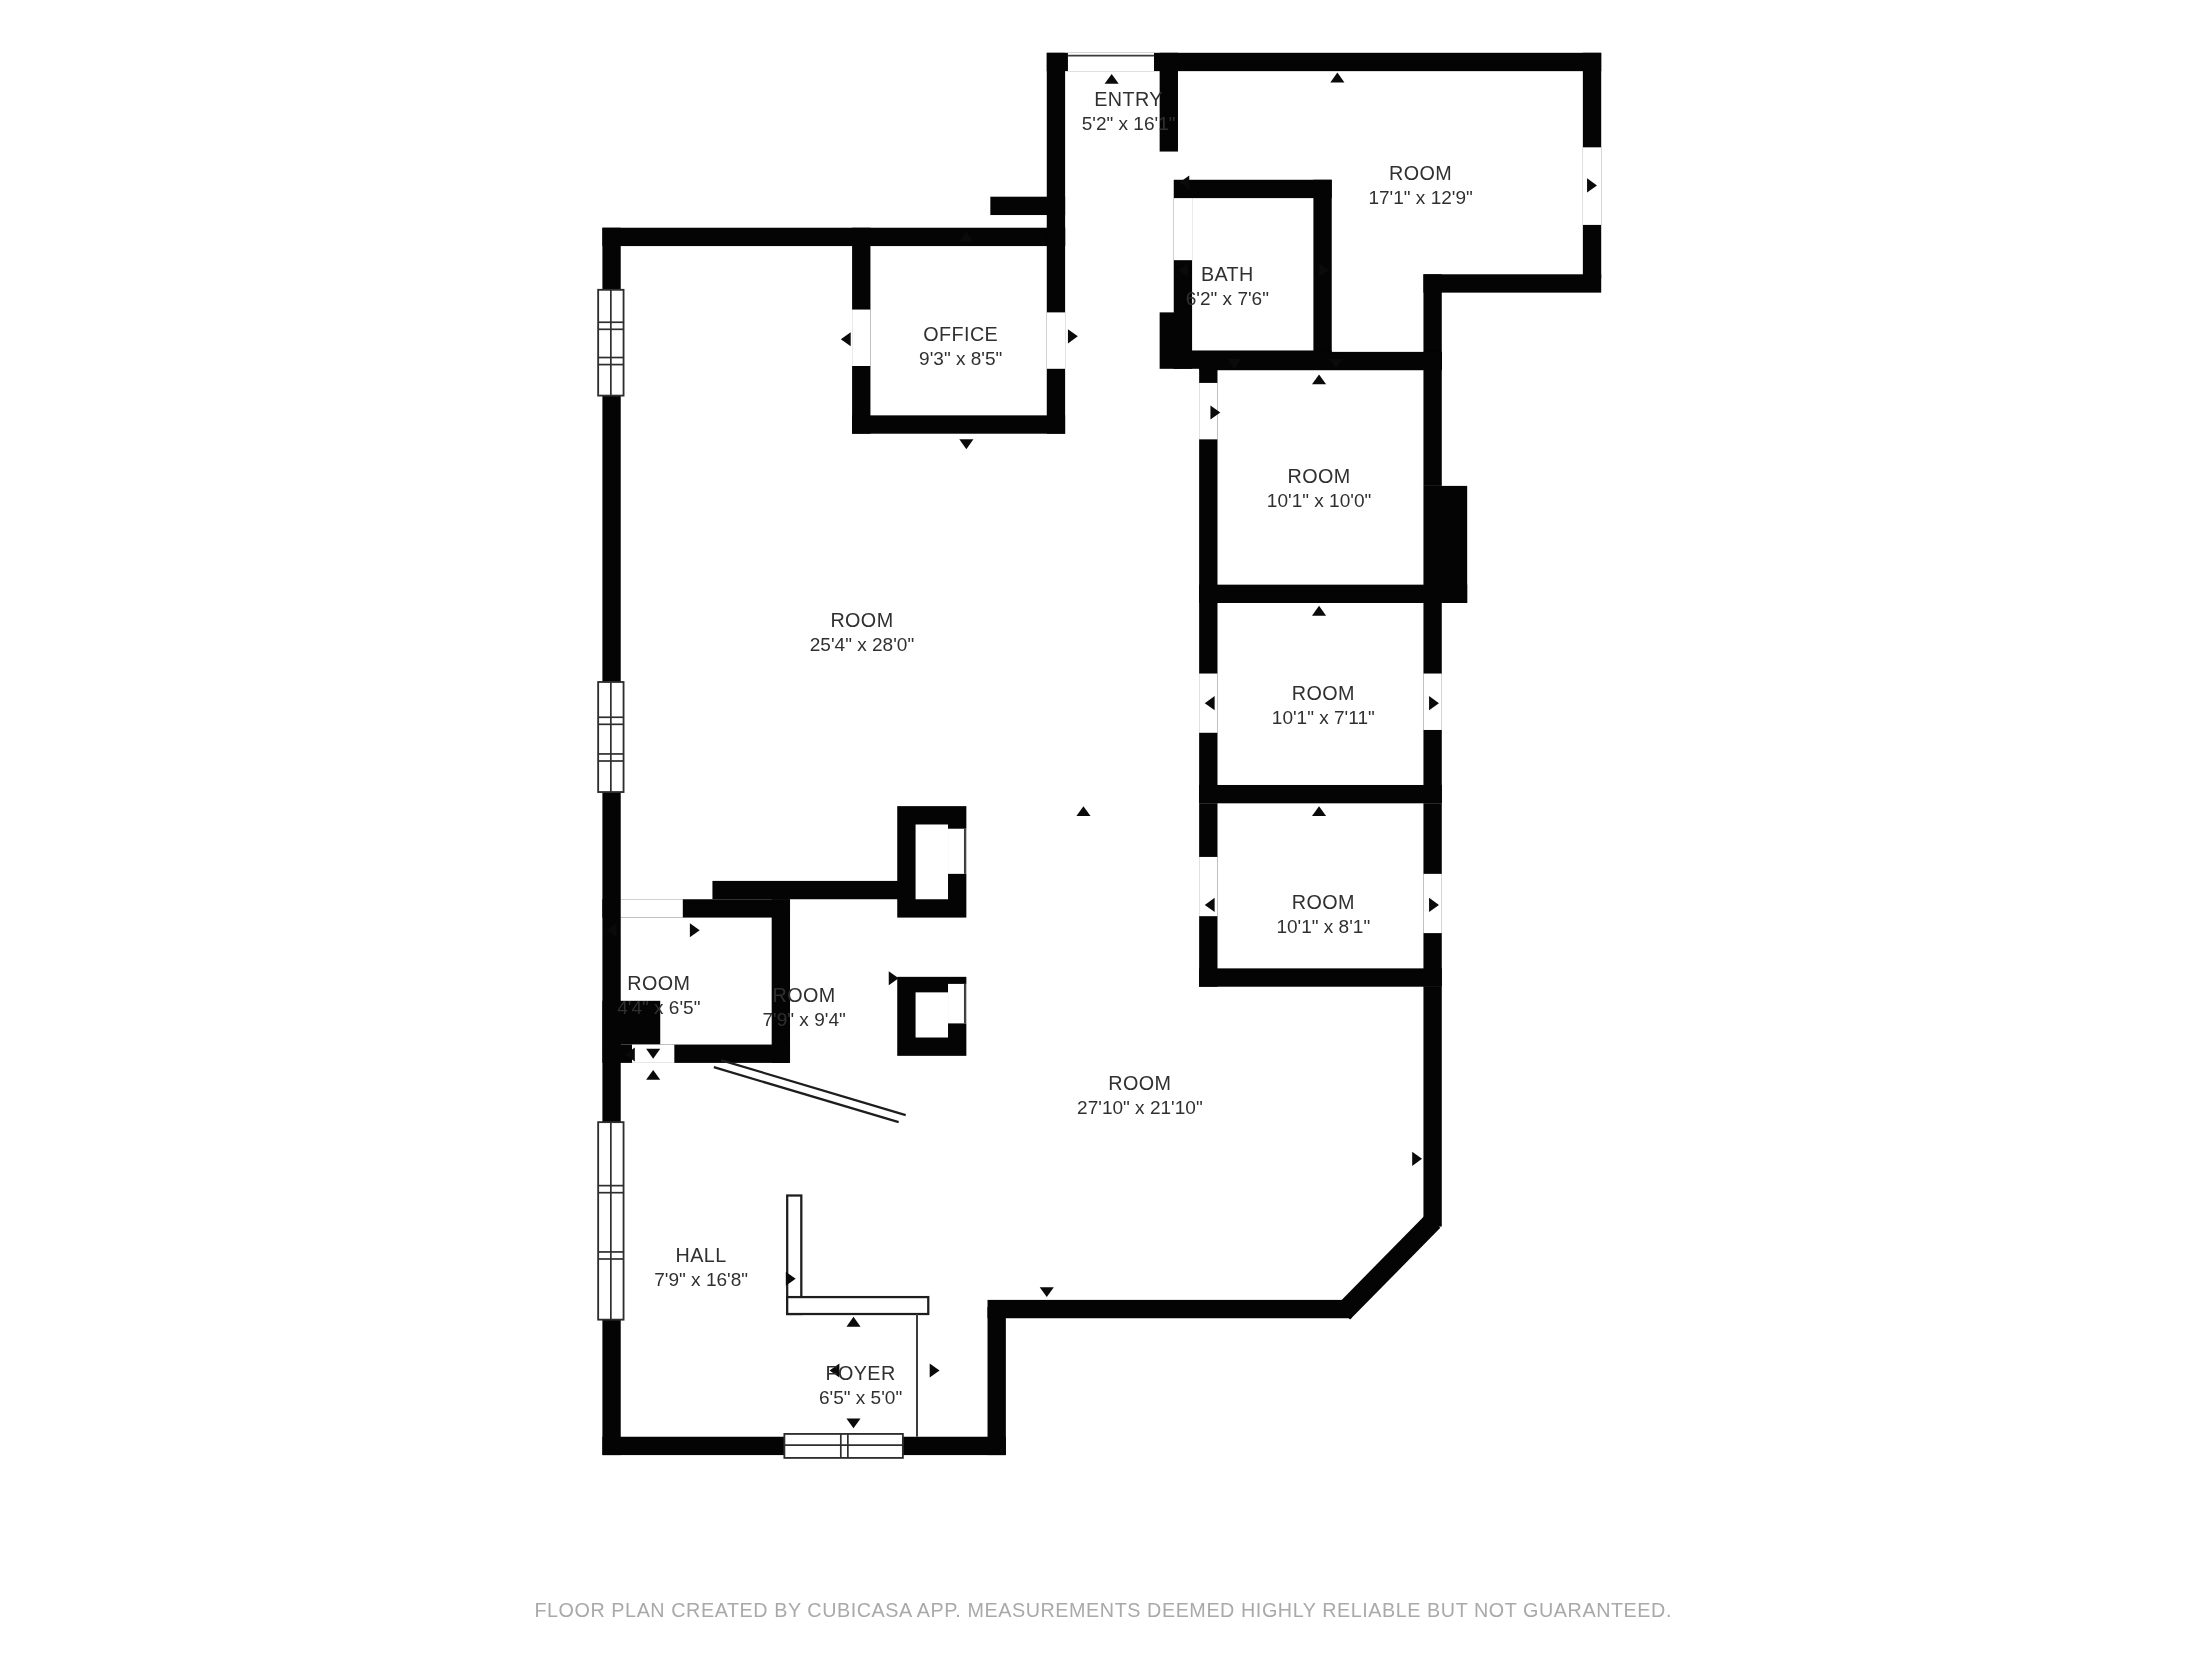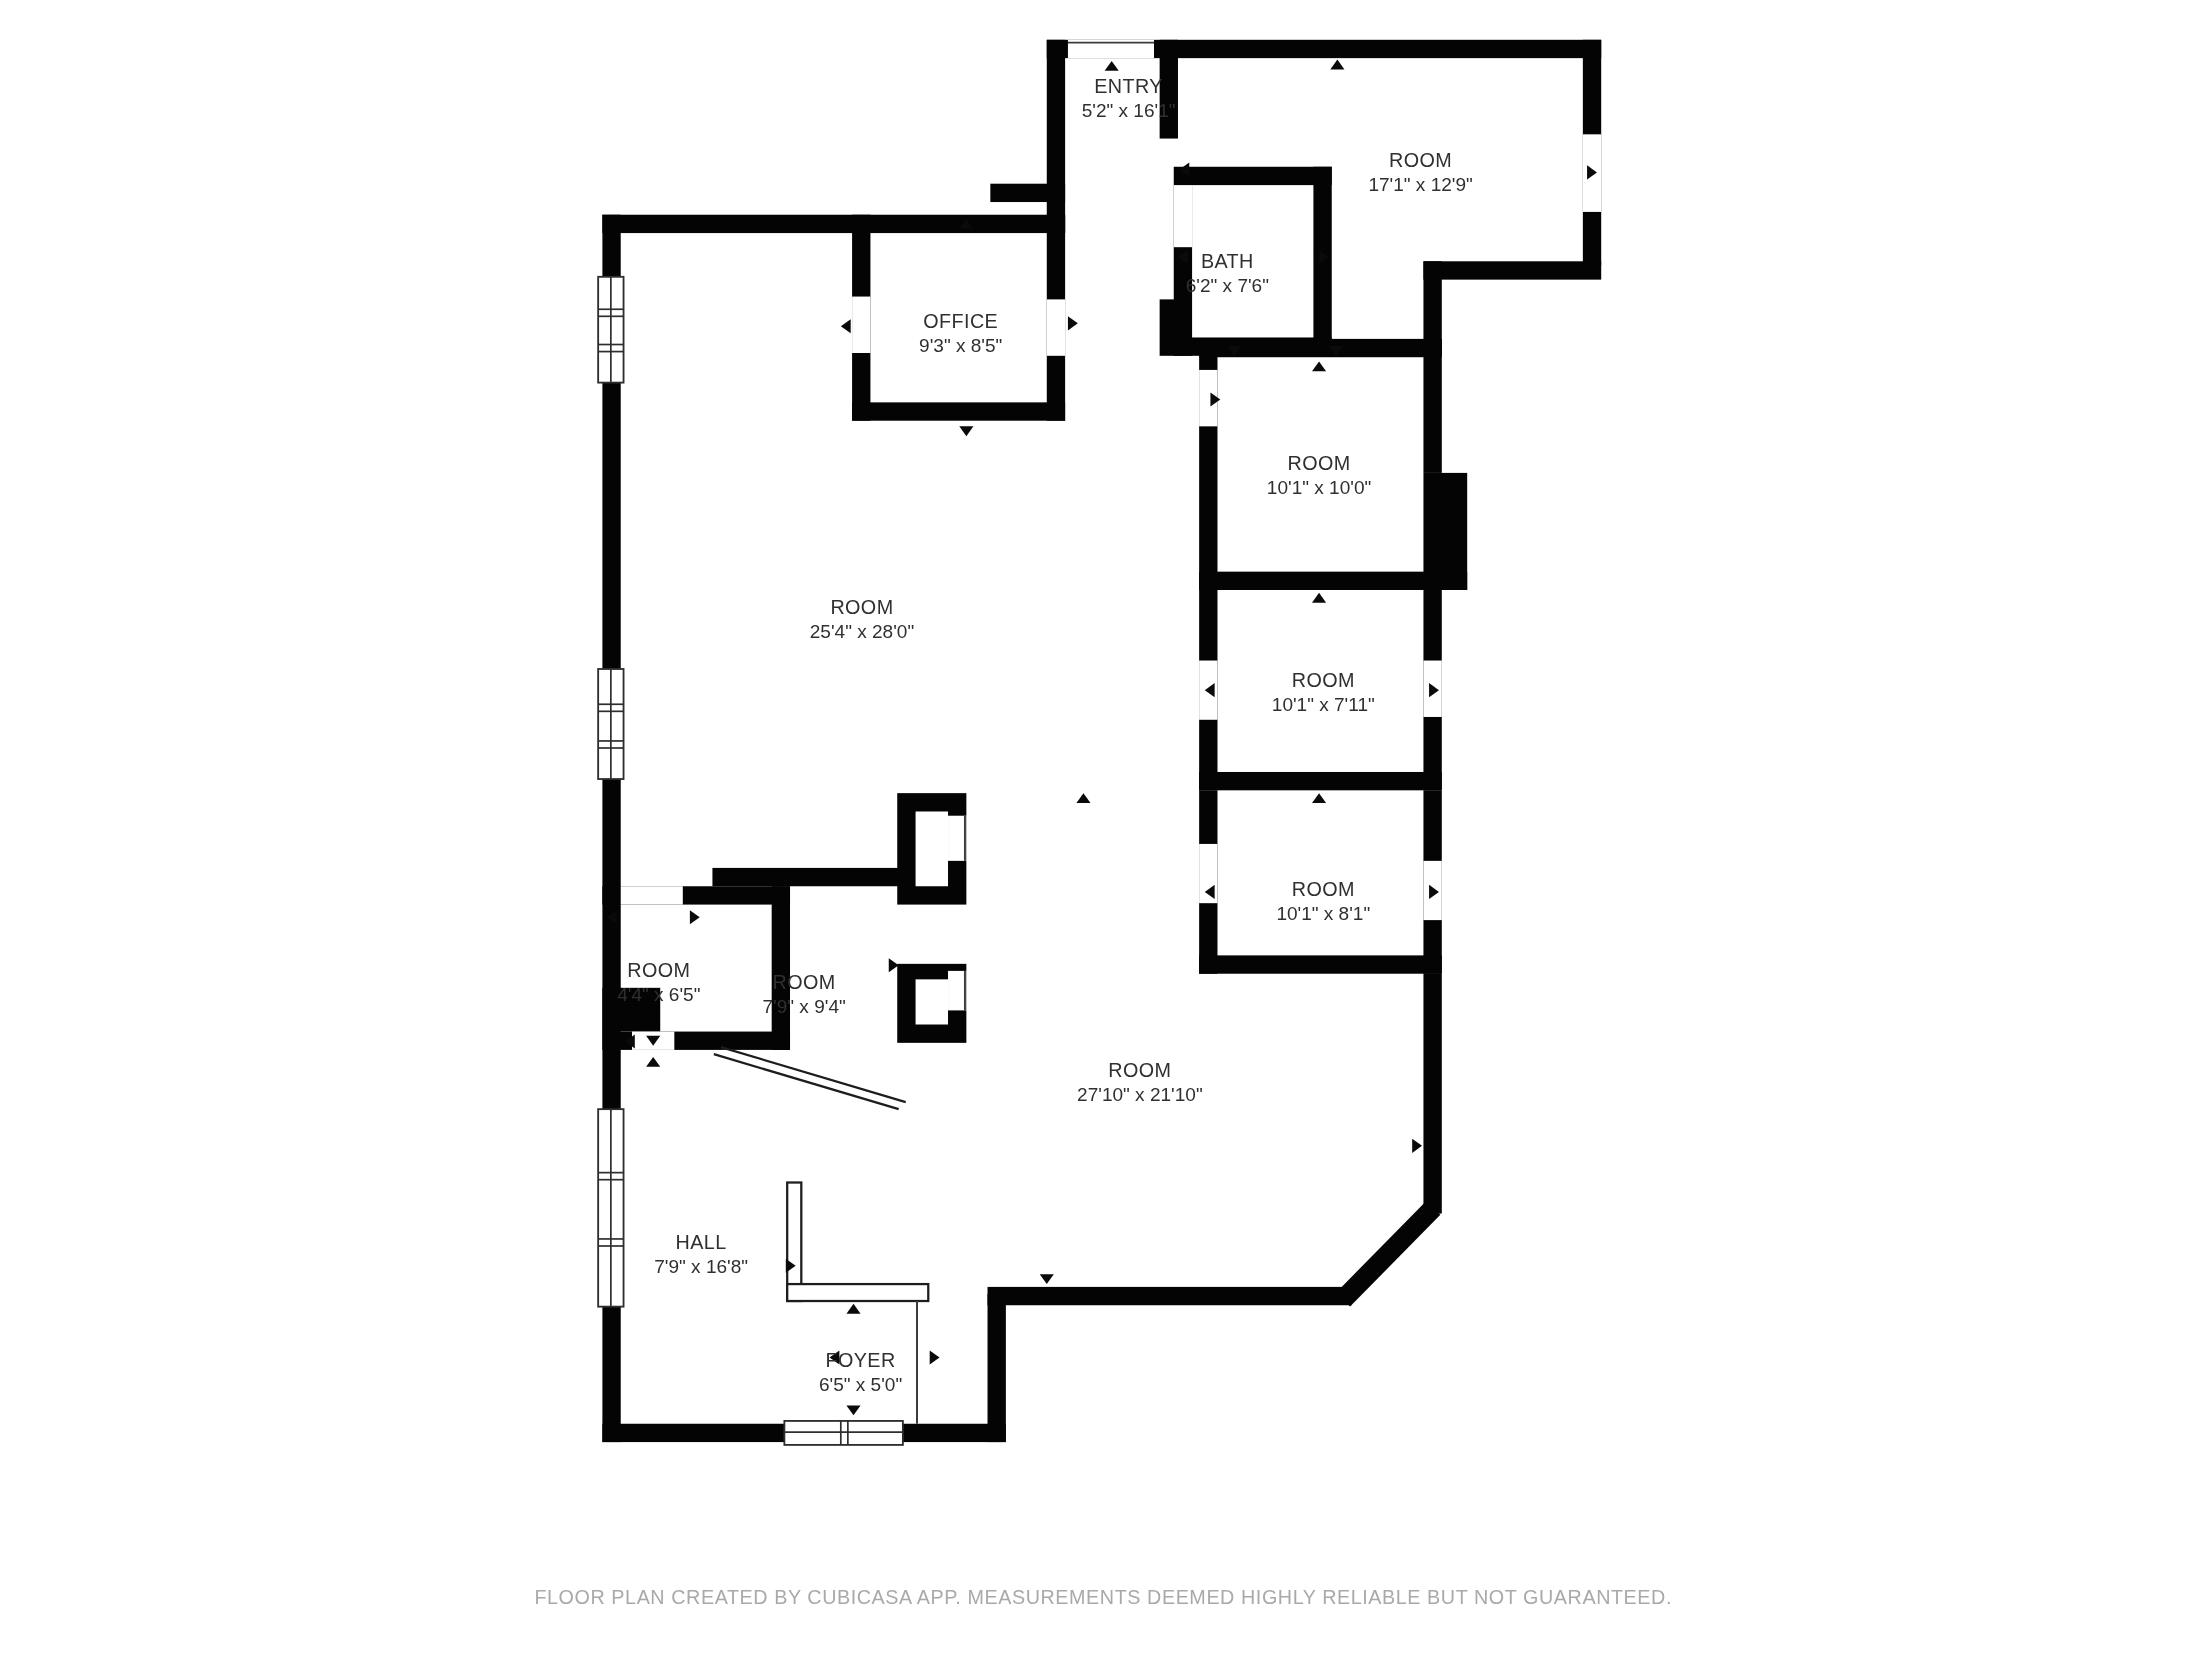--- a/index.html
+++ b/index.html
@@ -1,17 +1,17 @@
 <!DOCTYPE html>
 <html style="font-size:8.8px"><head>
 <meta charset="utf-8">
 <style>
   html,body{margin:0;padding:0;background:#ffffff;}
   body{width:2205px;height:1654px;position:relative;font-family:"Liberation Sans",sans-serif;}
-  #plan-wrap{position:absolute;inset:0;}
+  #plan-wrap{position:absolute;inset:0;margin-top:13px;}
   svg{display:block;width:2205px;height:1654px;}
   .room-name{font-size:14px;fill:#303030;text-anchor:middle;letter-spacing:.3px;}
   .room-dims{font-size:13.5px;fill:#303030;text-anchor:middle;}
   .disclaimer{font-size:14px;fill:#a9a9a9;text-anchor:middle;letter-spacing:.4px;}
   .wall{fill:#040404;}
   .gap{fill:#ffffff;}
   .thin{stroke:#3c3c3c;stroke-width:1.4;fill:none;}
   .winframe{fill:#ffffff;stroke:#2e2e2e;stroke-width:1.3;}
   .winline{stroke:#2e2e2e;stroke-width:1.2;}
   .marker{fill:#0a0a0a;}

